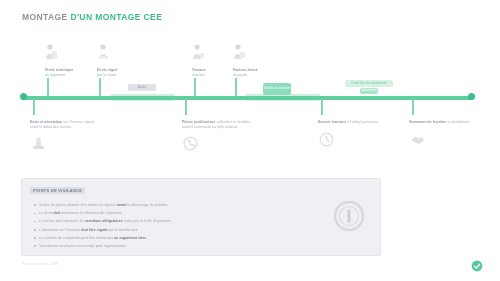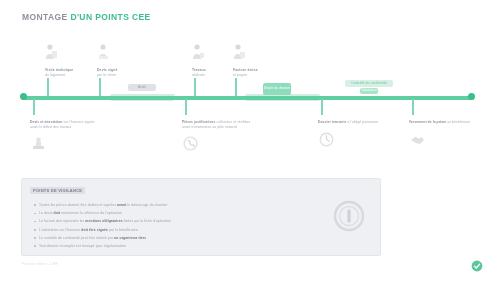--- a/index.html
+++ b/index.html
@@ -113,21 +113,21 @@
     position:absolute;right:16px;top:259px;width:14px;height:14px;opacity:.85;
   }
 </style>
 </head>
 <body>
 
 <div class="slide">
 
   <div class="title">
     <span class="t-gray">MONTAGE</span>
-    <span class="t-green">D'UN POINTS CEE</span>
+    <span class="t-green">D'UN MONTAGE CEE</span>
   </div>
 
   <div class="top-item" style="left:45px;top:44px;">
     <svg class="top-icon" viewBox="0 0 13 16">
       <circle cx="5" cy="3" r="2.6" fill="#b9bcc4"></circle>
       <path d="M1 15 q0-5 4-5 q4 0 4 5z" fill="#c6c9d0"></path>
       <rect x="7" y="7" width="5" height="7" fill="#d9dbe0"></rect>
     </svg>
     <div class="top-label">
       <b>Visite technique</b><br>

